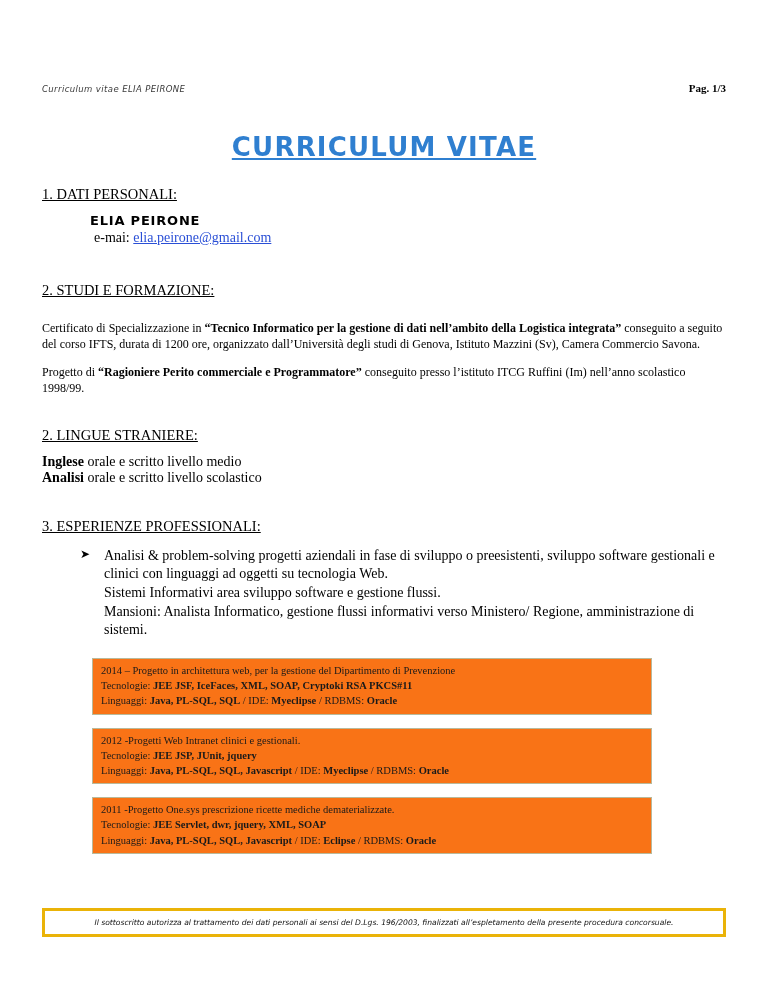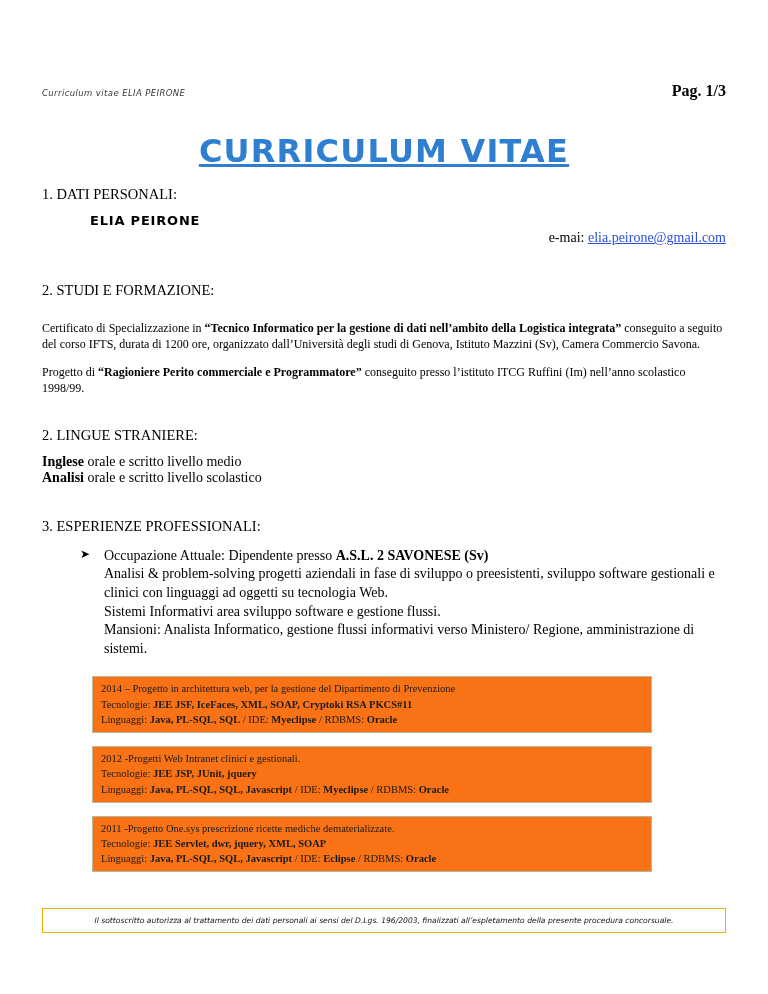--- a/index.html
+++ b/index.html
@@ -33,64 +33,64 @@
   }
   .header-left {
     font-family: "DejaVu Sans", sans-serif;
     font-size: 8.5px;
     font-style: italic;
     letter-spacing: 0.4px;
     color: #3a3a3a;
   }
   .header-right {
     font-family: "Liberation Serif", serif;
-    font-size: 16px;
+    font-size: 11px;
     font-weight: bold;
     color: #000;
     margin-left: 8px;
   }
   .doc-title {
     position: absolute;
     top: 132px;
     left: 0;
     width: 768px;
     text-align: center;
     font-family: "DejaVu Sans", sans-serif;
-    font-size: 32px;
+    font-size: 26px;
     font-weight: bold;
     color: #2f7fd0;
     letter-spacing: 1.2px;
     text-decoration: underline;
   }
   .content {
     position: absolute;
     top: 186px;
     left: 42px;
     width: 684px;
   }
   .section-head {
     font-size: 14.5px;
     font-family: "Liberation Serif", serif;
+    text-decoration: underline;
     margin: 0 0 6px 0;
   }
   .sec-gap-1 { margin-top: 0; }
   .name-block {
     margin: 10px 0 0 48px;
   }
   .name {
     font-family: "DejaVu Sans", sans-serif;
     font-size: 13px;
     font-weight: bold;
     letter-spacing: 0.8px;
     margin-bottom: 2px;
   }
   .email-line {
     font-size: 14px;
     margin-left: 4px;
-    text-align: right;
   }
   .email-link {
     color: #2a4fd6;
     text-decoration: underline;
   }
   .para {
     font-size: 12px;
     line-height: 1.33;
     margin: 0 0 12px 0;
   }
@@ -134,21 +134,21 @@
     margin-bottom: 13px;
     color: #1a1a1a;
   }
   .job-box .t { font-weight: bold; }
   .footer-box {
     position: absolute;
     left: 42px;
     top: 908px;
     width: 684px;
     box-sizing: border-box;
-    border: 1px solid #eab308;
+    border: 3px solid #eab308;
     padding: 7px 10px;
     text-align: center;
     font-family: "DejaVu Sans", sans-serif;
     font-size: 7.6px;
     font-style: italic;
     color: #111;
   }
 </style>
 </head>
 <body>
@@ -189,23 +189,20 @@
       <div class="lang-right">
         <span class="b">Analisi</span><span> orale e scritto  livello scolastico</span>
       </div>
     </div>
 
     <div class="section-head" style="margin-top:32px;">3. ESPERIENZE PROFESSIONALI:</div>
 
     <div class="exp-list">
       <div class="exp-item">
         <span class="arrow-bullet">➤</span>
-        <div>
-          <span>Occupazione Attuale: Dipendente presso </span><span class="b">A.S.L. 2 SAVONESE (Sv)</span>
-        </div>
         <div>Analisi  &amp;  problem-solving  progetti aziendali in fase di sviluppo o preesistenti, sviluppo software gestionali e clinici con linguaggi ad oggetti su tecnologia Web.</div>
         <div>Sistemi Informativi area sviluppo software e gestione flussi.</div>
         <div>Mansioni: Analista Informatico,  gestione flussi informativi verso Ministero/ Regione, amministrazione di sistemi.</div>
       </div>
     </div>
 
     <div class="boxes">
 
       <div class="job-box">
         <div>2014 – Progetto in architettura web, per la gestione del Dipartimento di Prevenzione</div>

